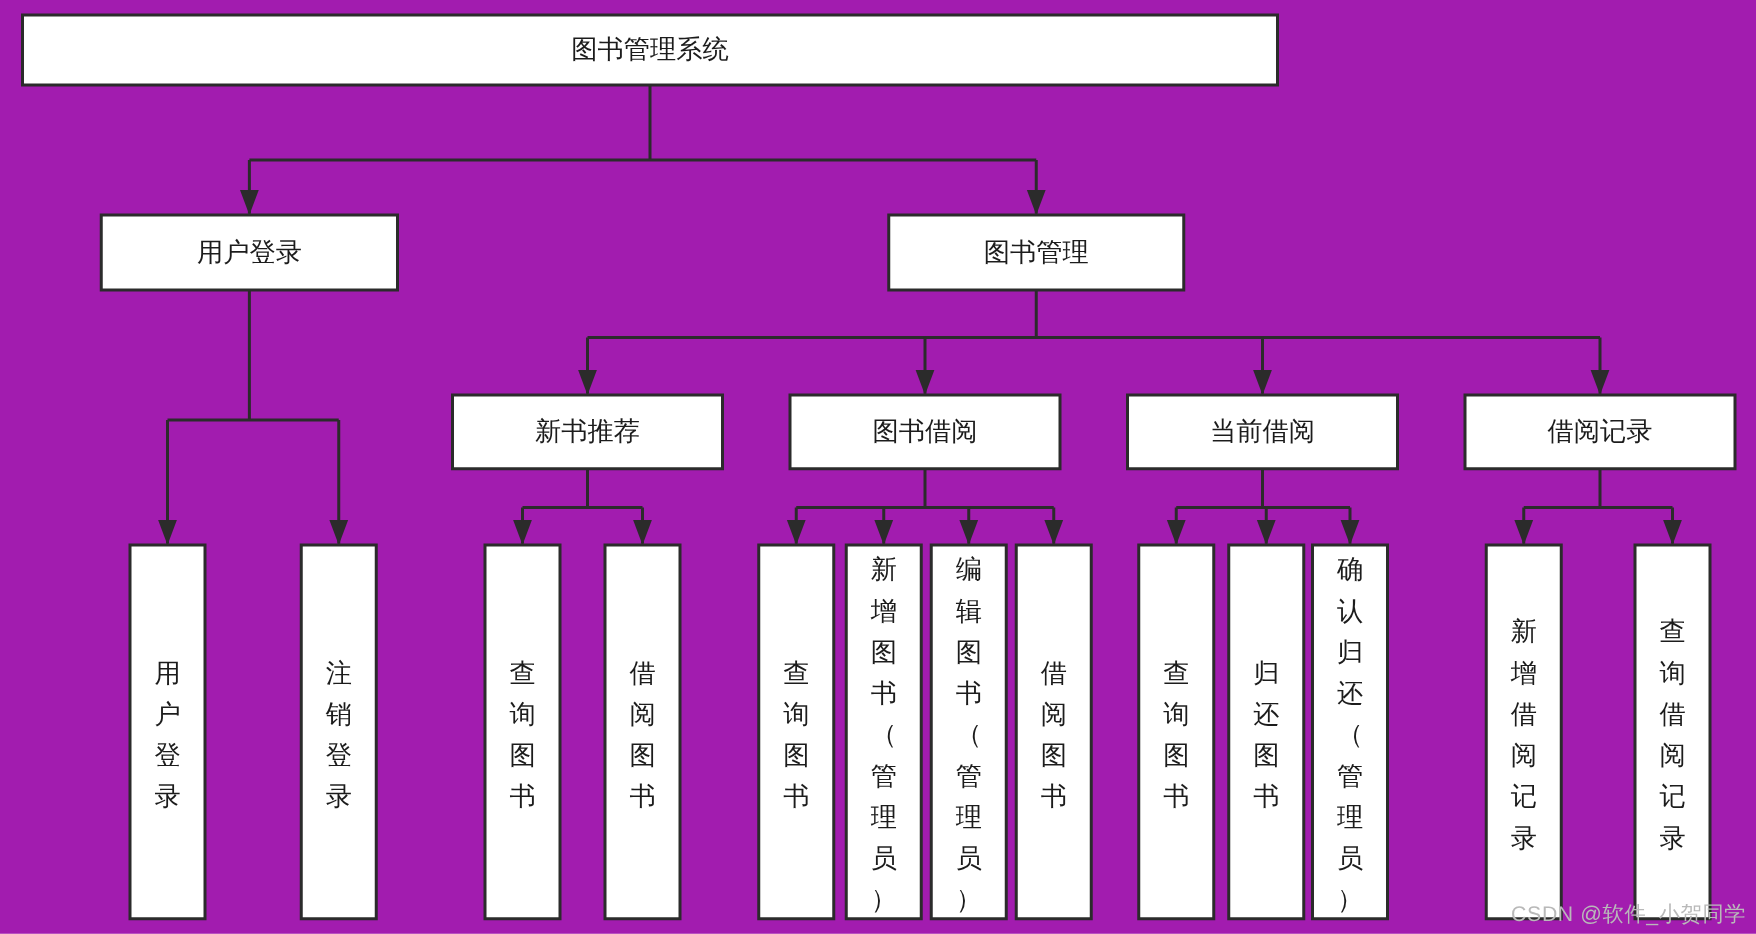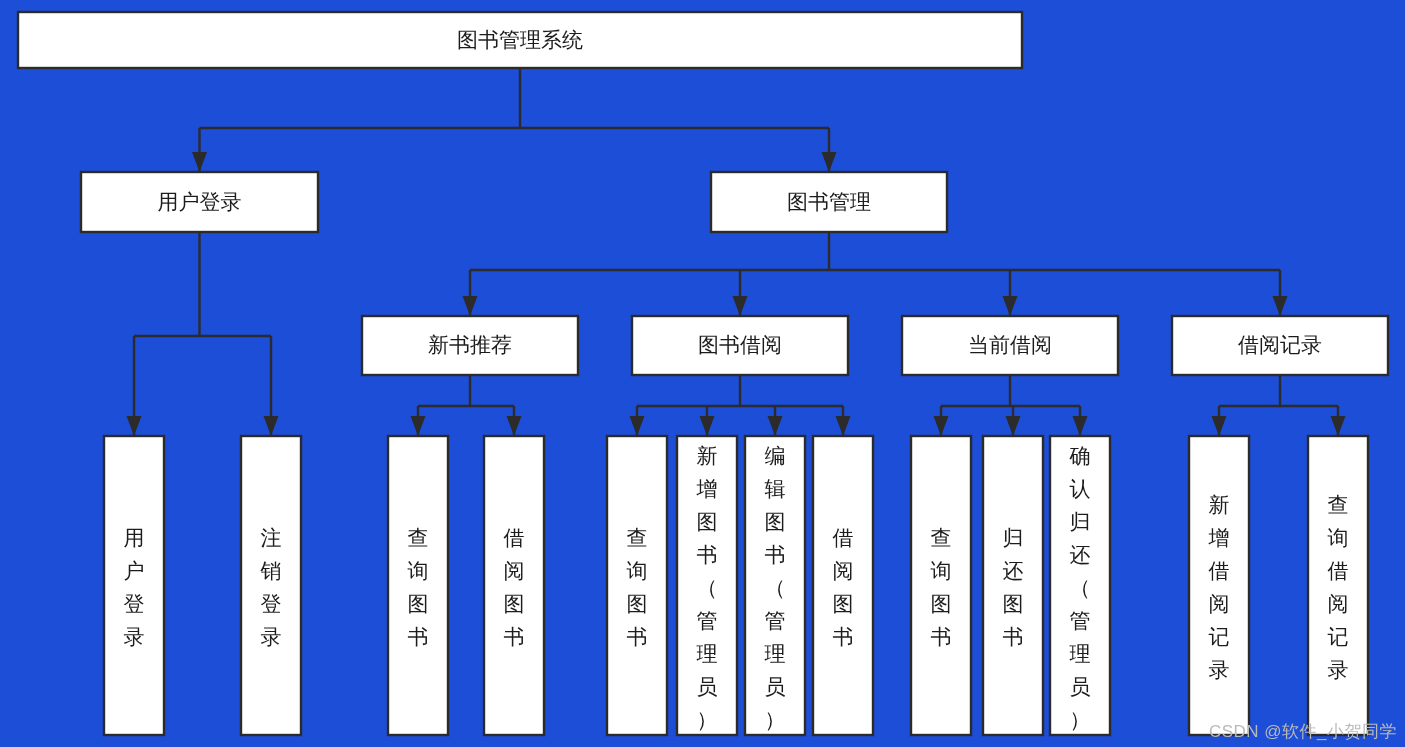--- a/index.html
+++ b/index.html
@@ -10,21 +10,21 @@
   body {
     width: 1405px;
     height: 747px;
     font-family: "Liberation Sans", "DejaVu Sans", sans-serif;
     overflow: hidden;
   }
   #diagram-root {
     position: relative;
     width: 1405px;
     height: 747px;
-    background: #1d4ed8;
+    background: #a21caf;
   }
   svg.canvas {
     position: absolute;
     left: 0;
     top: 0;
     width: 1405px;
     height: 747px;
   }
   .node-box {
     fill: #ffffff;

